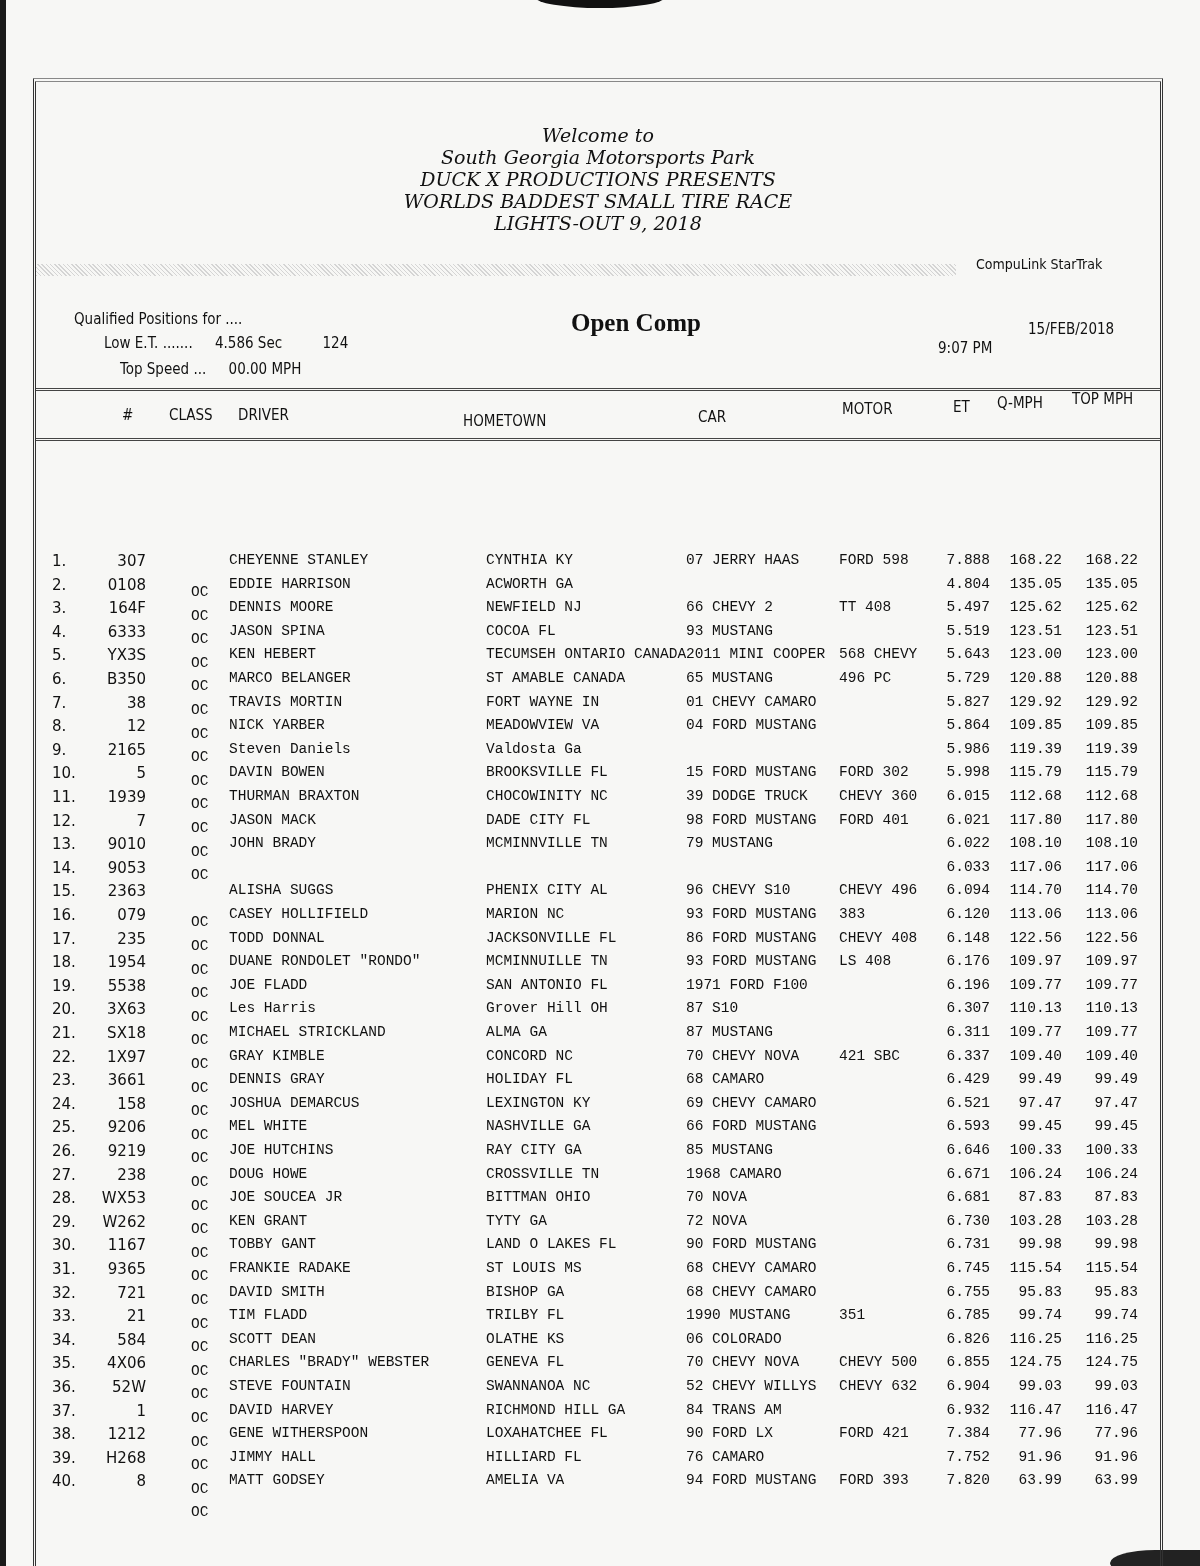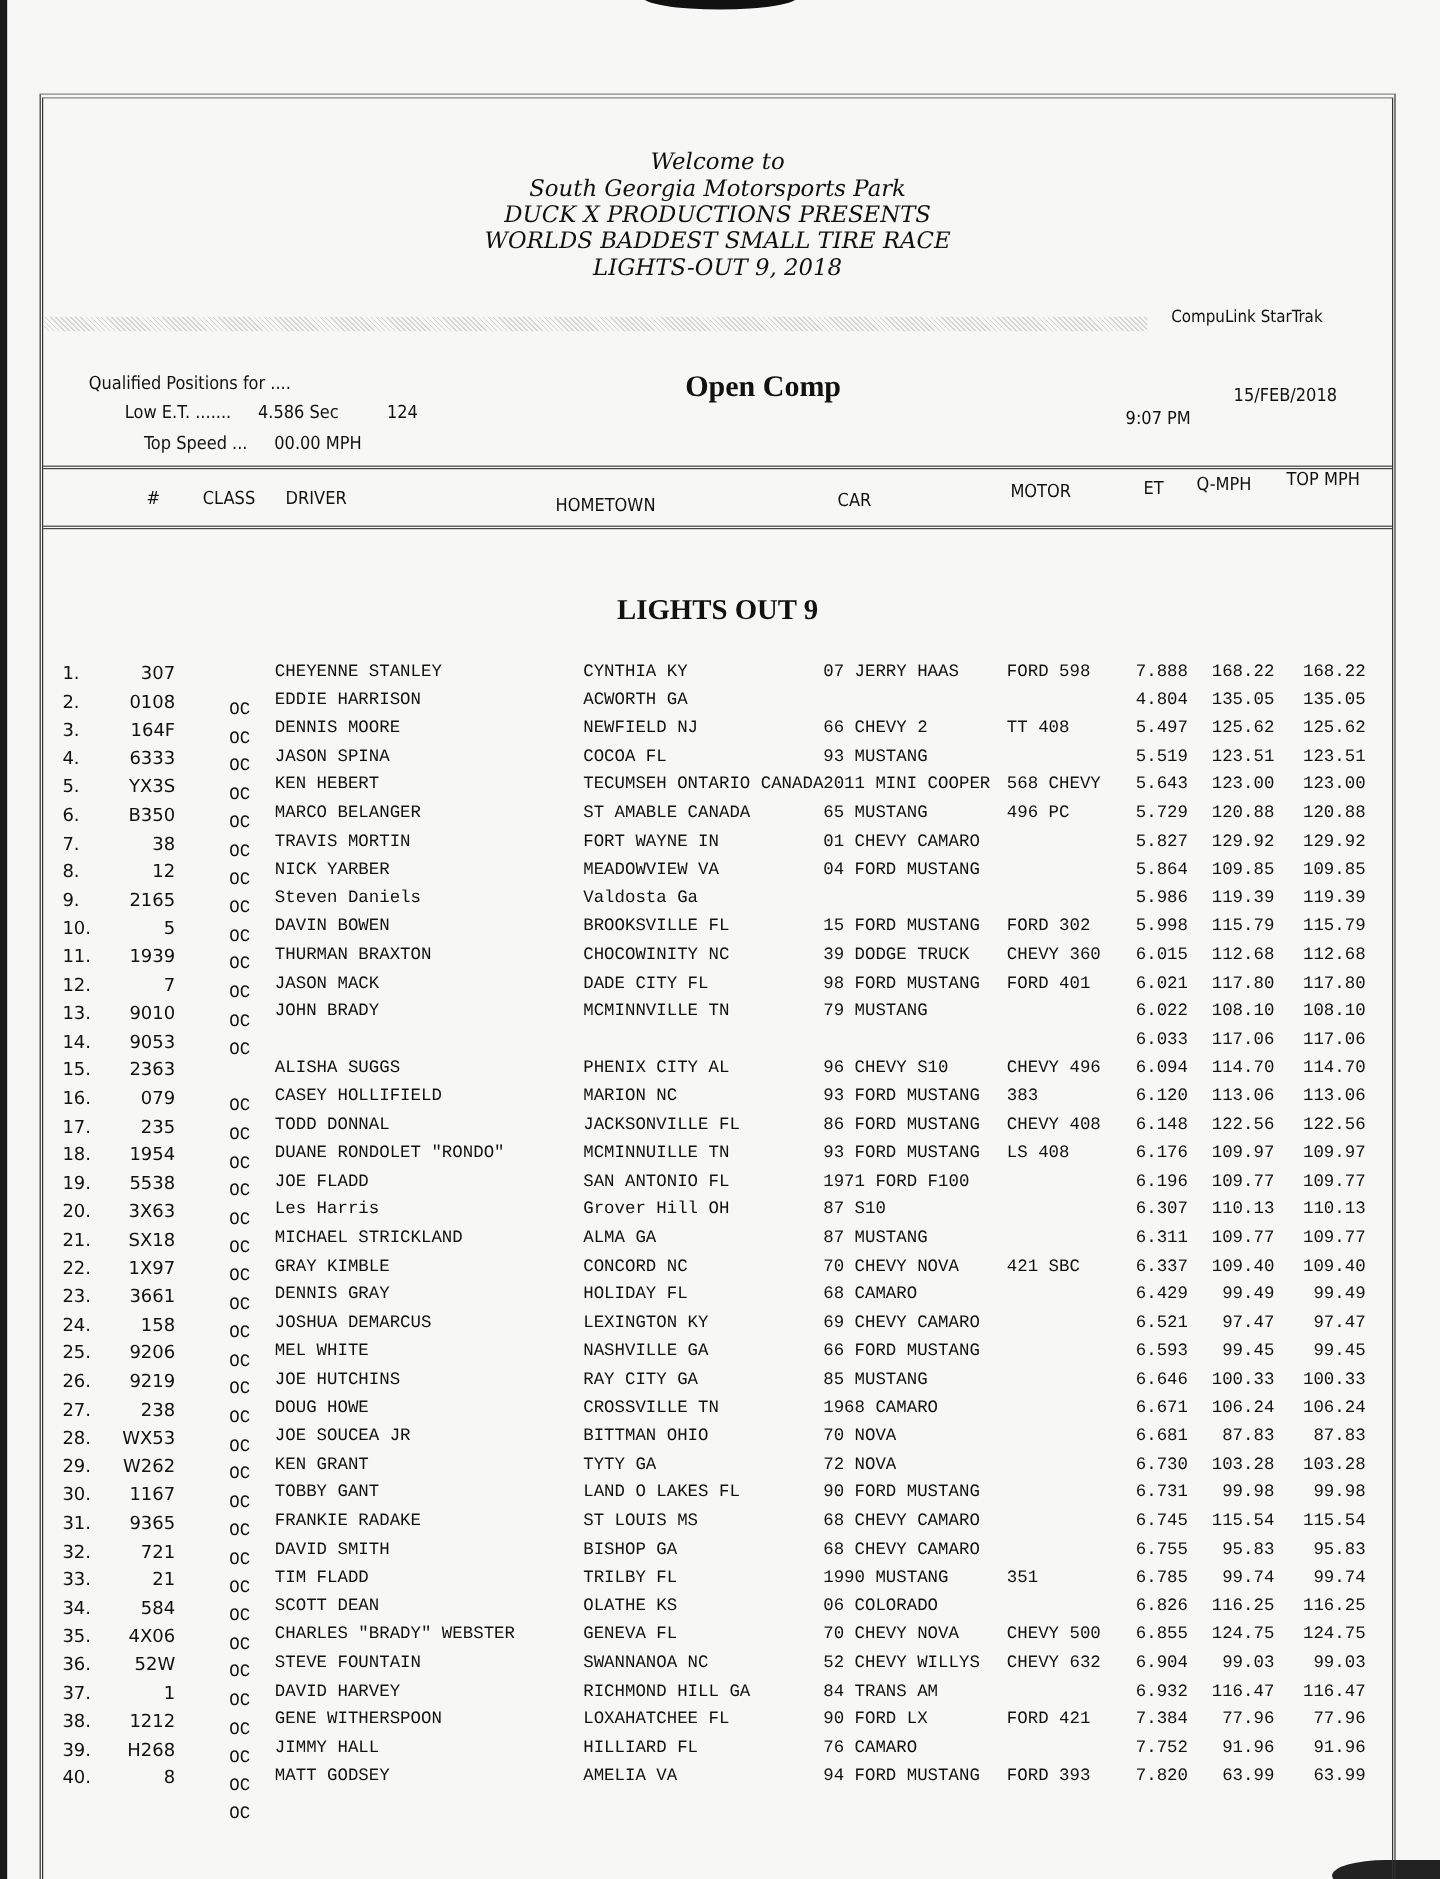--- a/index.html
+++ b/index.html
@@ -92,21 +92,20 @@
   <span class="col-head" style="left:133px">CLASS</span>
   <span class="col-head" style="left:202px">DRIVER</span>
   <span class="col-head" style="left:427px;top:330px">HOMETOWN</span>
   <span class="col-head" style="left:662px;top:326px">CAR</span>
   <span class="col-head" style="left:806px;top:318px">MOTOR</span>
   <span class="col-head" style="left:917px;top:316px">ET</span>
   <span class="col-head" style="left:961px;top:312px">Q-MPH</span>
   <span class="col-head" style="left:1036px;top:308px">TOP MPH</span>
   <div class="rule" style="top:356px"></div>
 
-  <div class="section-title">LIGHTS OUT 9</div>
 
   <div class="rows" id="rows">
       <div class="row" style="top: 0px;">
         <span class="c-pos">1.</span>
         <span class="c-num">307</span>
         <span class="c-class">OC</span>
         <span class="c-driver">CHEYENNE STANLEY</span>
         <span class="c-home">CYNTHIA KY</span>
         <span class="c-car">07 JERRY HAAS</span>
         <span class="c-motor">FORD 598</span>

